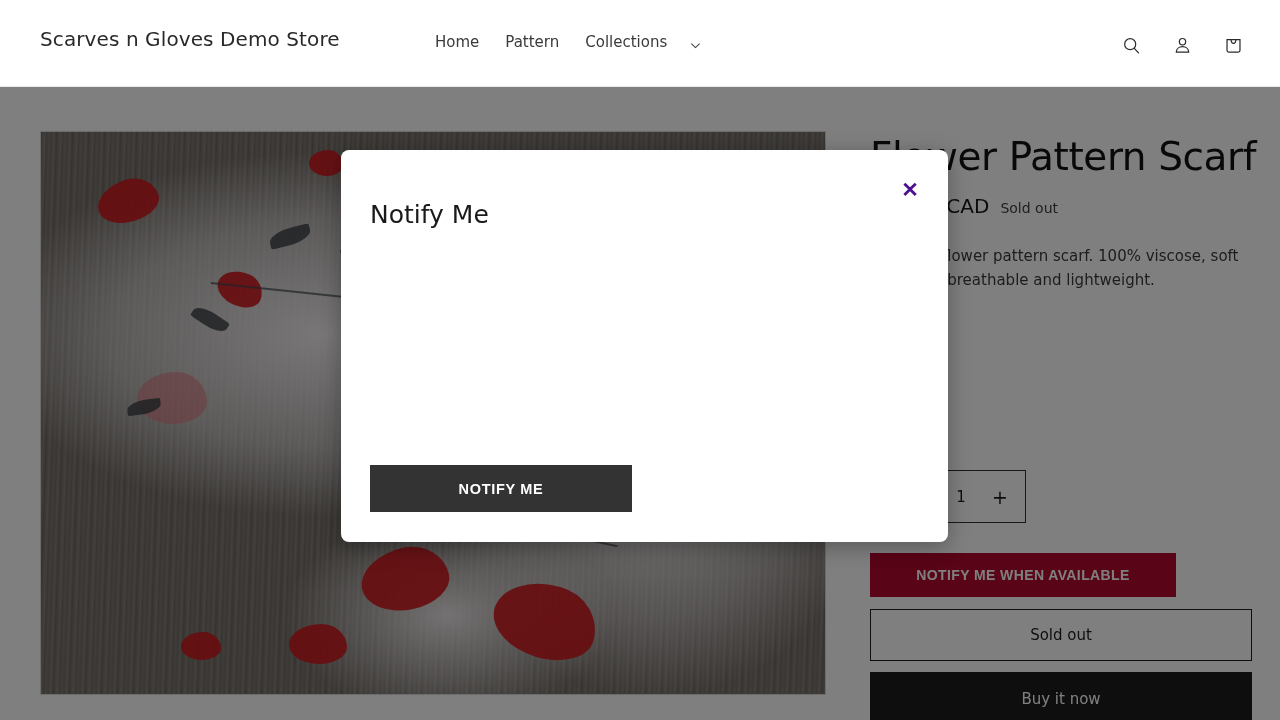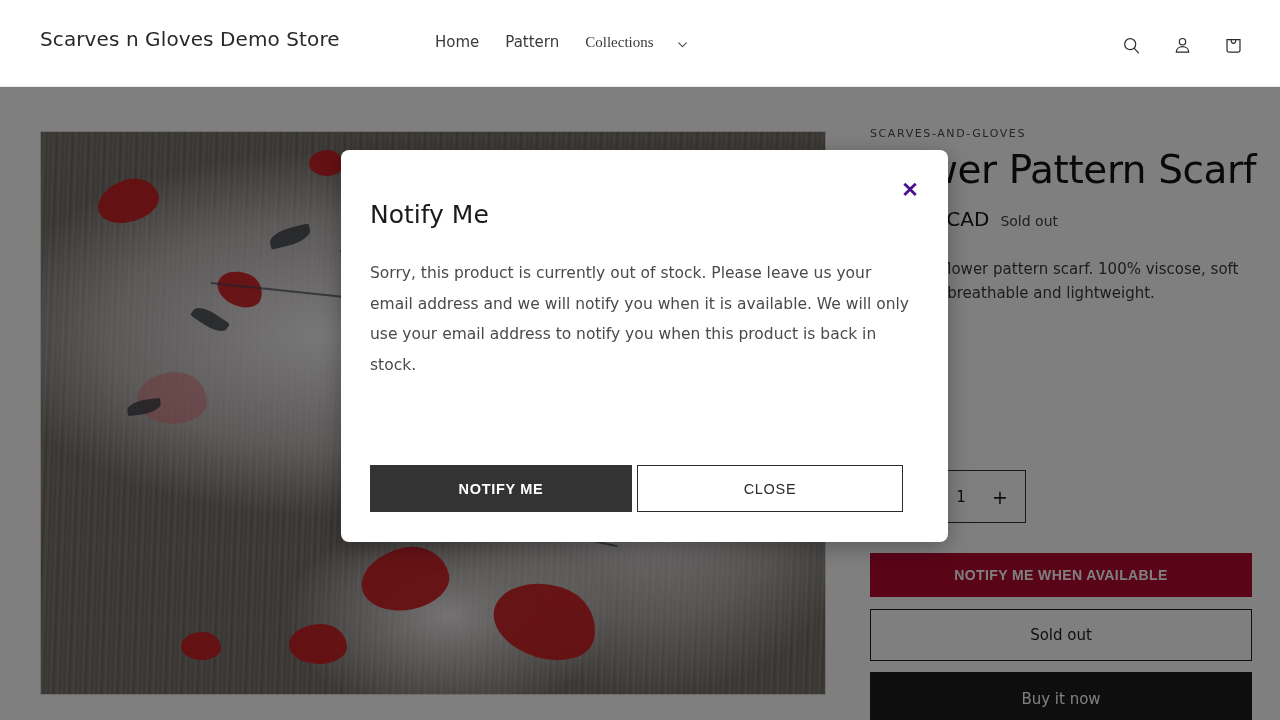--- a/index.html
+++ b/index.html
@@ -57,21 +57,20 @@
     font-size: 15px;
     color: #3a3a3a;
     text-decoration: none;
     white-space: nowrap;
     cursor: pointer;
   }
   .nav-link.with-caret {
     display: inline-flex;
     align-items: center;
     gap: 23px;
-    font-family: Liberation Serif, serif;
   }
   .caret {
     display: inline-block;
     width: 11px;
     height: 11px;
   }
   .header-icons {
     position: absolute;
     right: 30px;
     top: 28px;
@@ -204,21 +203,21 @@
   .qty-value {
     font-family: "DejaVu Sans", sans-serif;
     font-size: 15px;
     color: #1b1b1b;
   }
 
   .btn-notify-avail {
     position: absolute;
     left: 0px;
     top: 426px;
-    width: 382px;
+    width: 306px;
     height: 44px;
     background: #b3092f;
     border: none;
     color: #ffffff;
     font-family: "Liberation Sans", sans-serif;
     font-size: 14px;
     font-weight: bold;
     letter-spacing: 0.4px;
     cursor: pointer;
   }
@@ -422,21 +421,20 @@
       <div class="leaf" style="left:86px;  top:268px; width:34px; height:14px; transform:rotate(-8deg);"></div>
       <div class="leaf" style="left:420px; top:372px; width:44px; height:17px; transform:rotate(-22deg);"></div>
       <div class="leaf" style="left:566px; top:392px; width:42px; height:16px; transform:rotate(18deg);"></div>
       <div class="leaf" style="left:640px; top:170px; width:38px; height:15px; transform:rotate(-36deg);"></div>
       <div class="stem" style="left:170px; top:150px; width:180px; transform:rotate(6deg);"></div>
       <div class="stem" style="left:300px; top:110px; width:120px; transform:rotate(-14deg);"></div>
       <div class="stem" style="left:420px; top:380px; width:160px; transform:rotate(12deg);"></div>
     </div>
 
     <div class="product-info">
-      <div class="vendor">SCARVES-AND-GLOVES</div>
       <h1 class="product-title">Flower Pattern Scarf</h1>
 
       <div class="price-row">
         <span class="price">$20.00 CAD</span>
         <span class="price-badge">Sold out</span>
       </div>
 
       <p class="product-desc">Beautiful flower pattern scarf. 100% viscose, soft for touch, breathable and lightweight.</p>
 
       <div class="qty-stepper">
@@ -450,20 +448,18 @@
       <button class="btn-buynow">Buy it now</button>
 
     </div>
   </div>
 
   <div class="overlay"></div>
 
   <div class="modal">
     <button class="modal-close">✕</button>
     <h2 class="modal-title">Notify Me</h2>
-    <p class="modal-body">Sorry, this product is currently out of stock. Please leave us your email address and we will notify you when it is available. We will only use your email address to notify you when this product is back in stock.</p>
     <div class="modal-actions">
       <button class="btn-notify-me">NOTIFY ME</button>
-      <button class="btn-close-modal">CLOSE</button>
     </div>
   </div>
 
 </div>
 
 </body></html>

